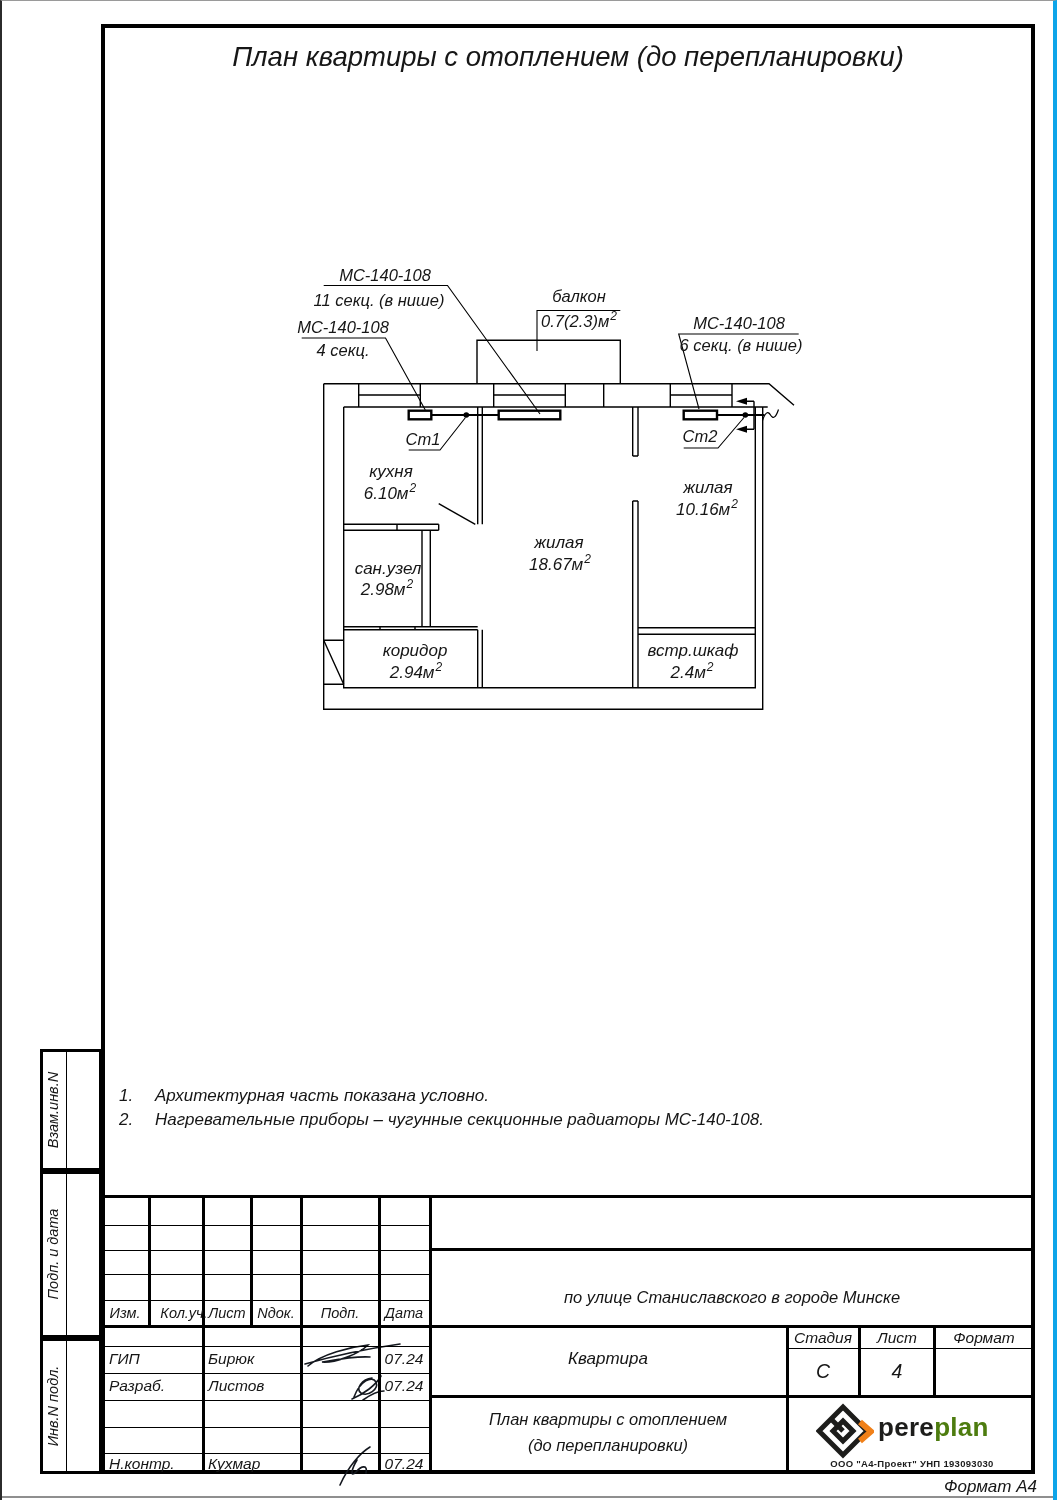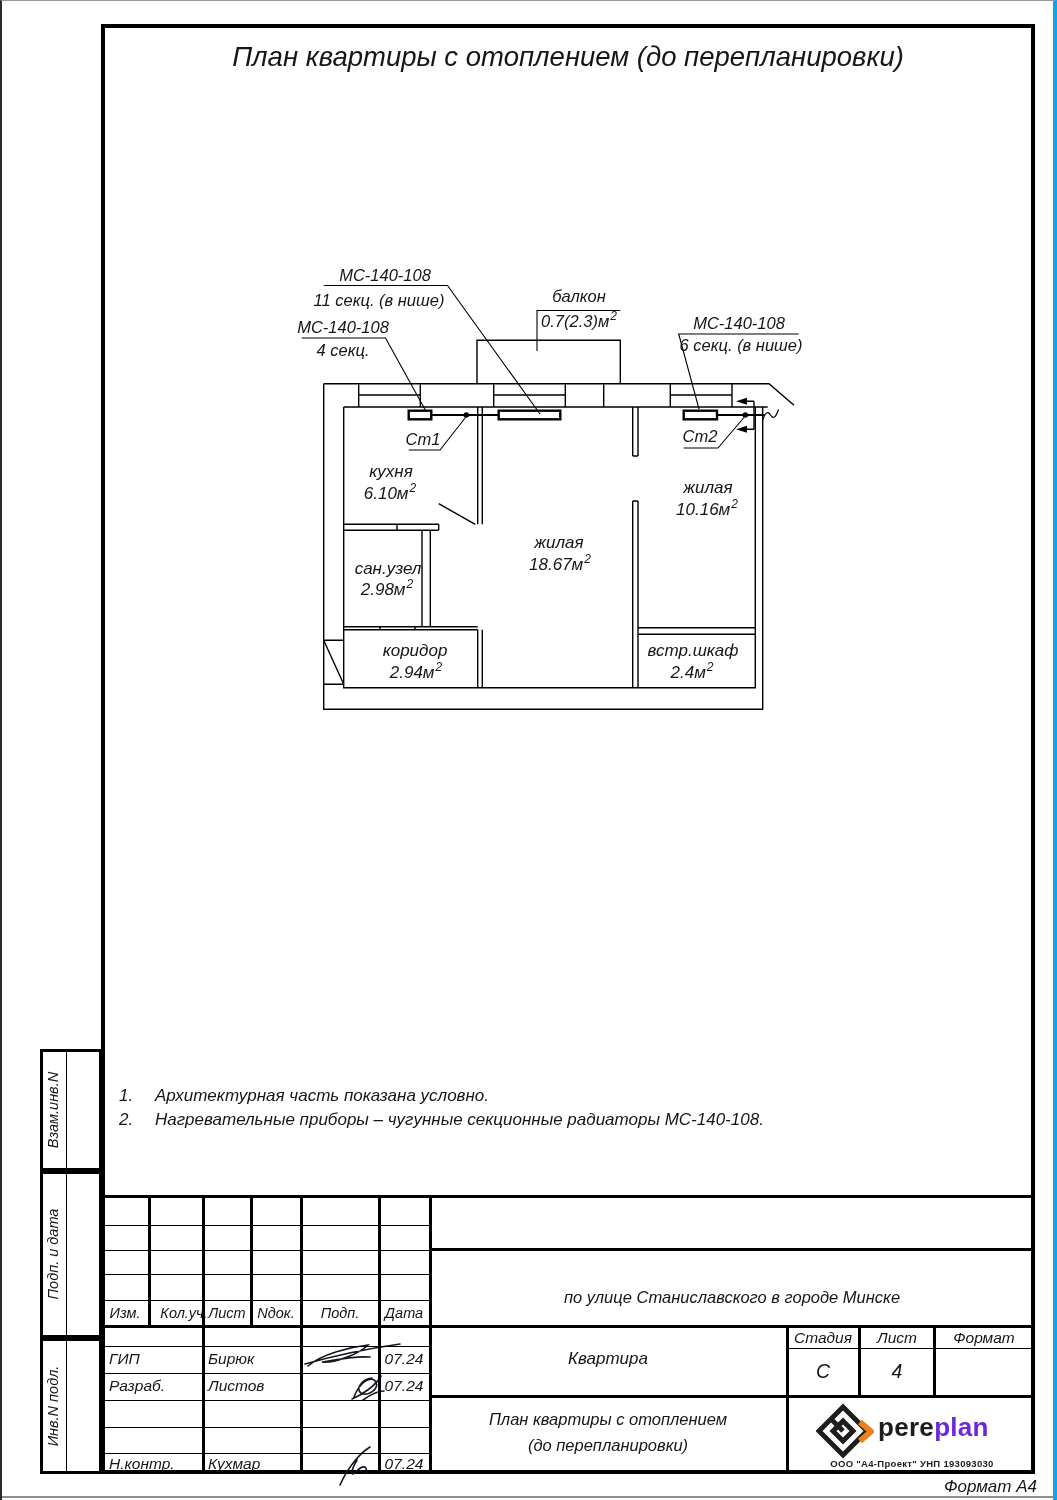--- a/index.html
+++ b/index.html
@@ -168,21 +168,21 @@
   <div class="t c s19" style="left:982px;top:1361px;"></div>
 
   <svg width="58" height="58" viewBox="0 0 58 58" style="left:814px;top:1401px;">
     <g stroke="#1d1d1b" stroke-width="5" fill="none">
       <path d="M27,5 L51,29 L27,53 L3,29 Z"></path>
       <path d="M27,19 L37,29 L27,39 L17,29 Z"></path>
       <path d="M15,17 L27,29"></path>
     </g>
     <path d="M44,20 L55,29.5 L44,39" stroke="#f08019" stroke-width="6" fill="none"></path>
   </svg>
-  <div class="brand"><span>pere</span><span style="color:#6d28d9">plan</span></div>
+  <div class="brand"><span>pere</span><span style="color:#4d7c0f">plan</span></div>
   <div class="t c" style="left:910px;top:1458px;font-style:normal;font-size:9.5px;font-weight:600;letter-spacing:.3px;color:#1b1b1b;">ООО "А4-Проект" УНП 193093030</div>
 
   <div class="sbox" style="top:1048px;height:122px;"></div>
   <div class="sbox" style="top:1170px;height:167px;"></div>
   <div class="sbox" style="top:1337px;height:136px;"></div>
   <div class="vl" style="left:64px;top:1051px;height:419px;"></div>
   <div class="rot" style="top:1109px;">Взам.инв.N</div>
   <div class="rot" style="top:1253px;">Подп. и дата</div>
   <div class="rot" style="top:1405px;">Инв.N подл.</div>
 

